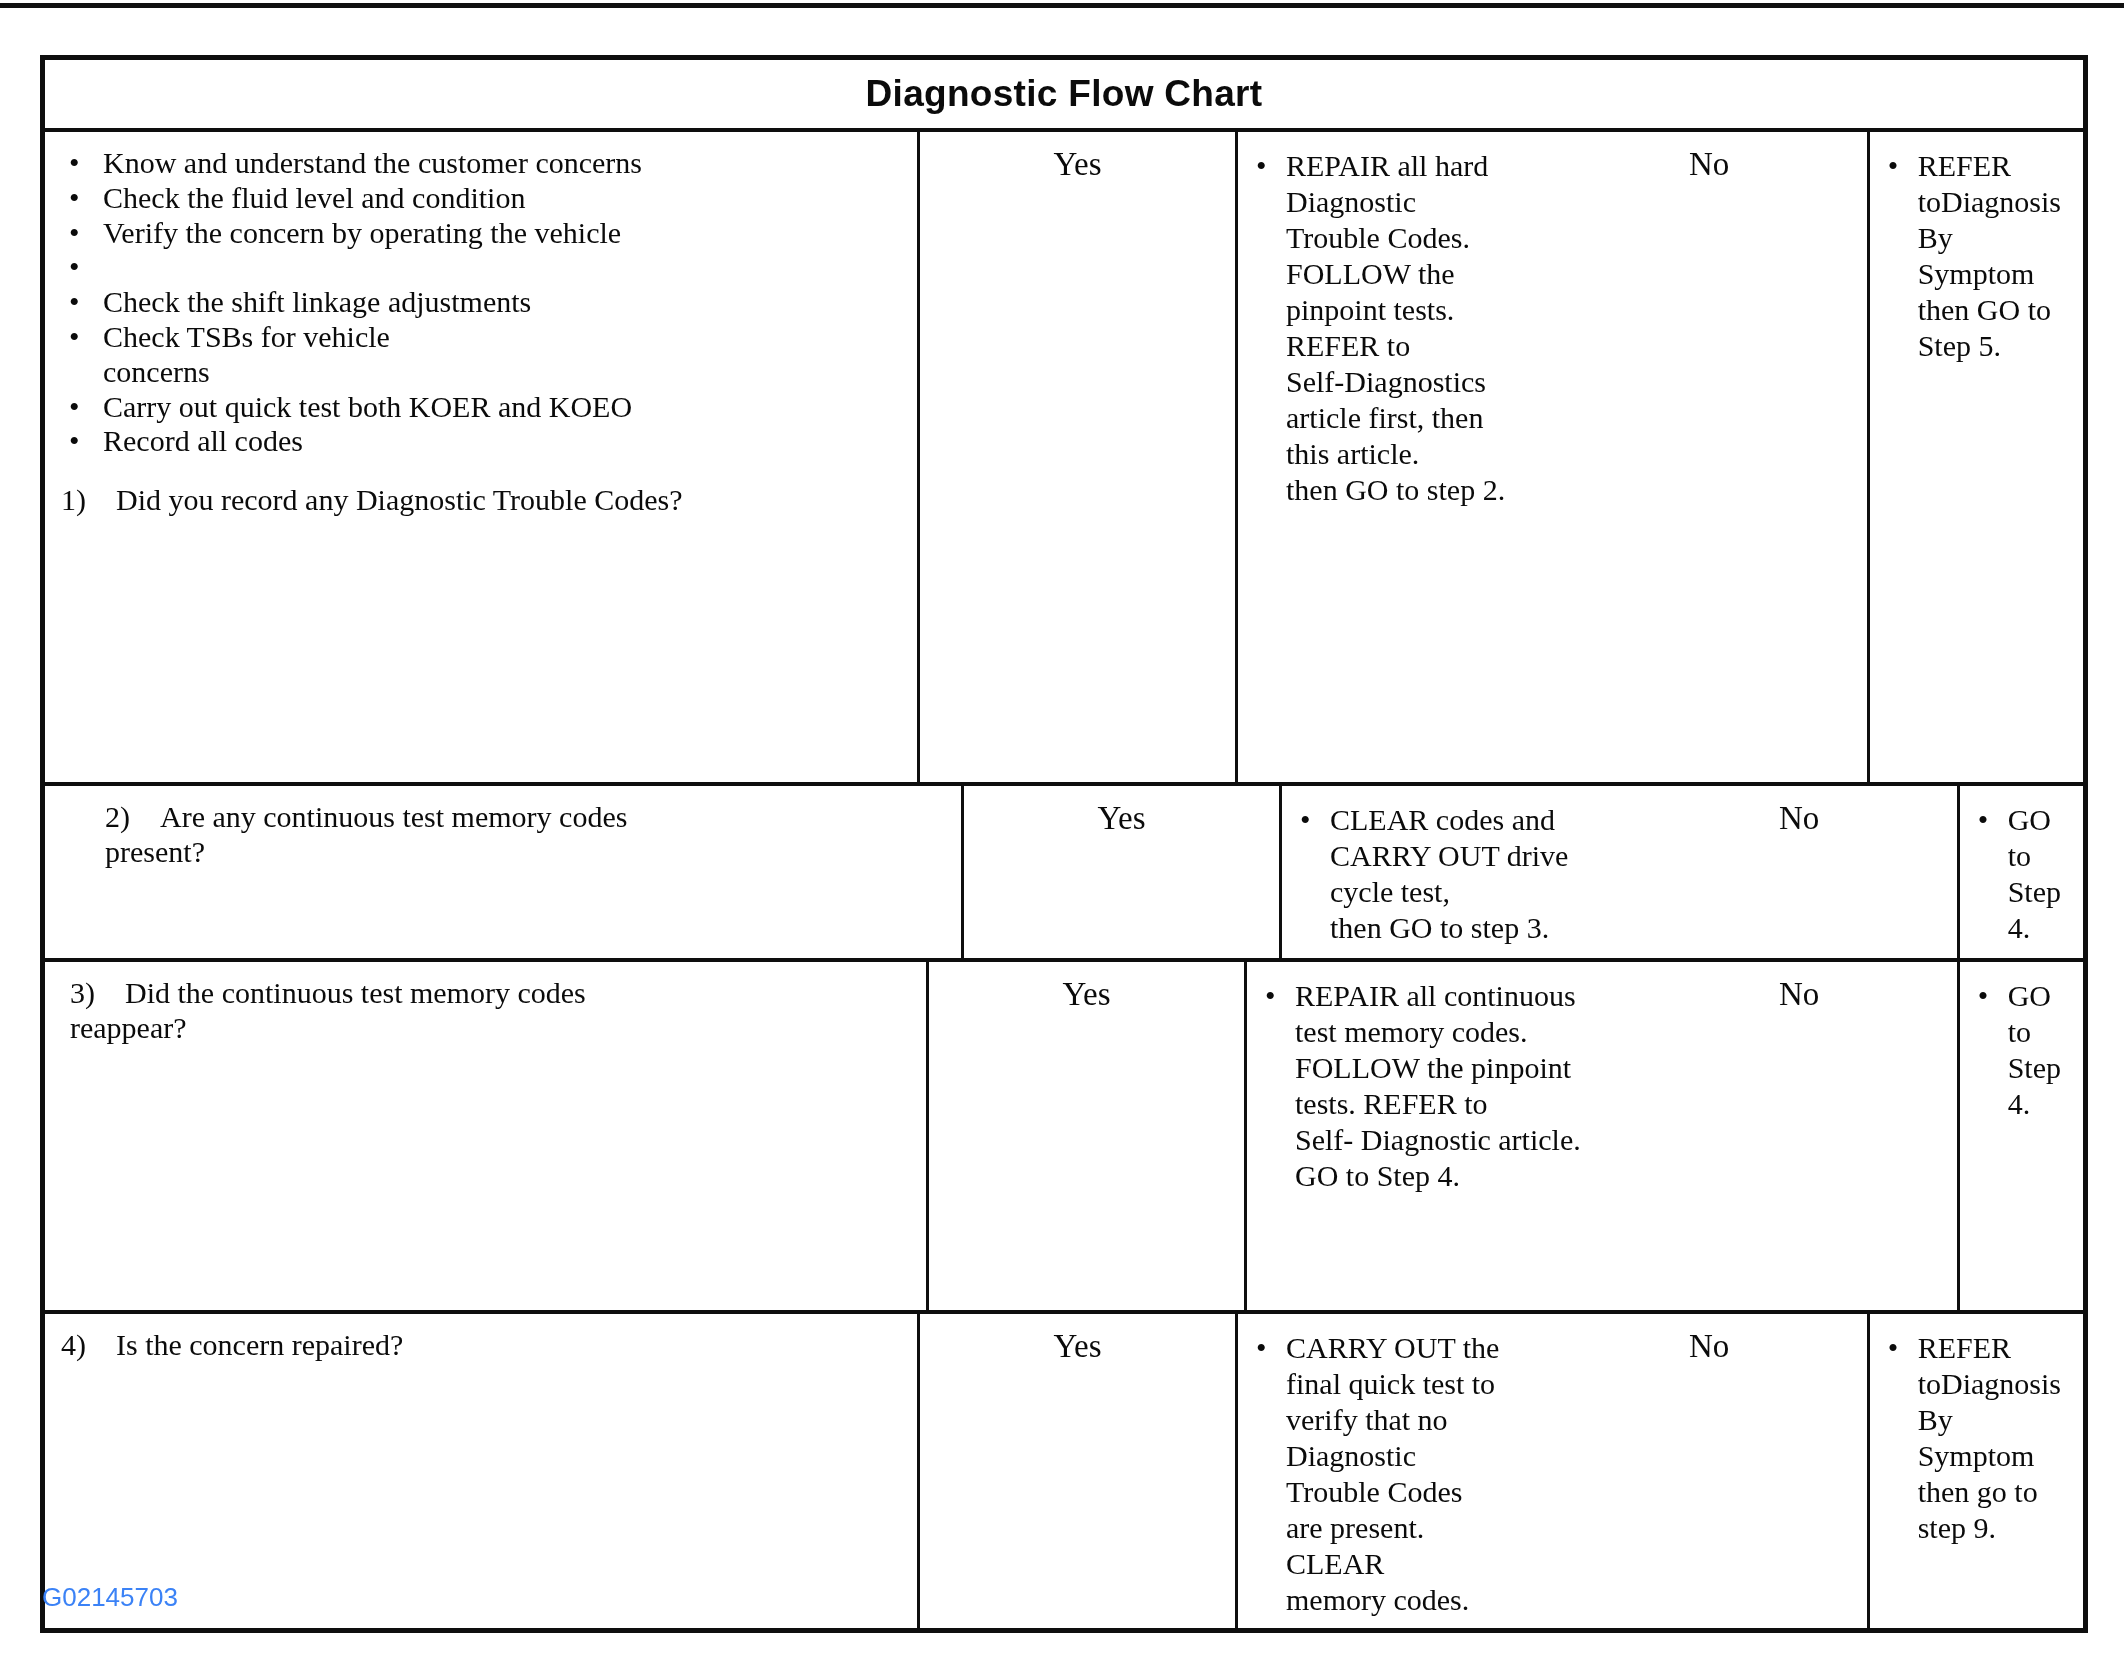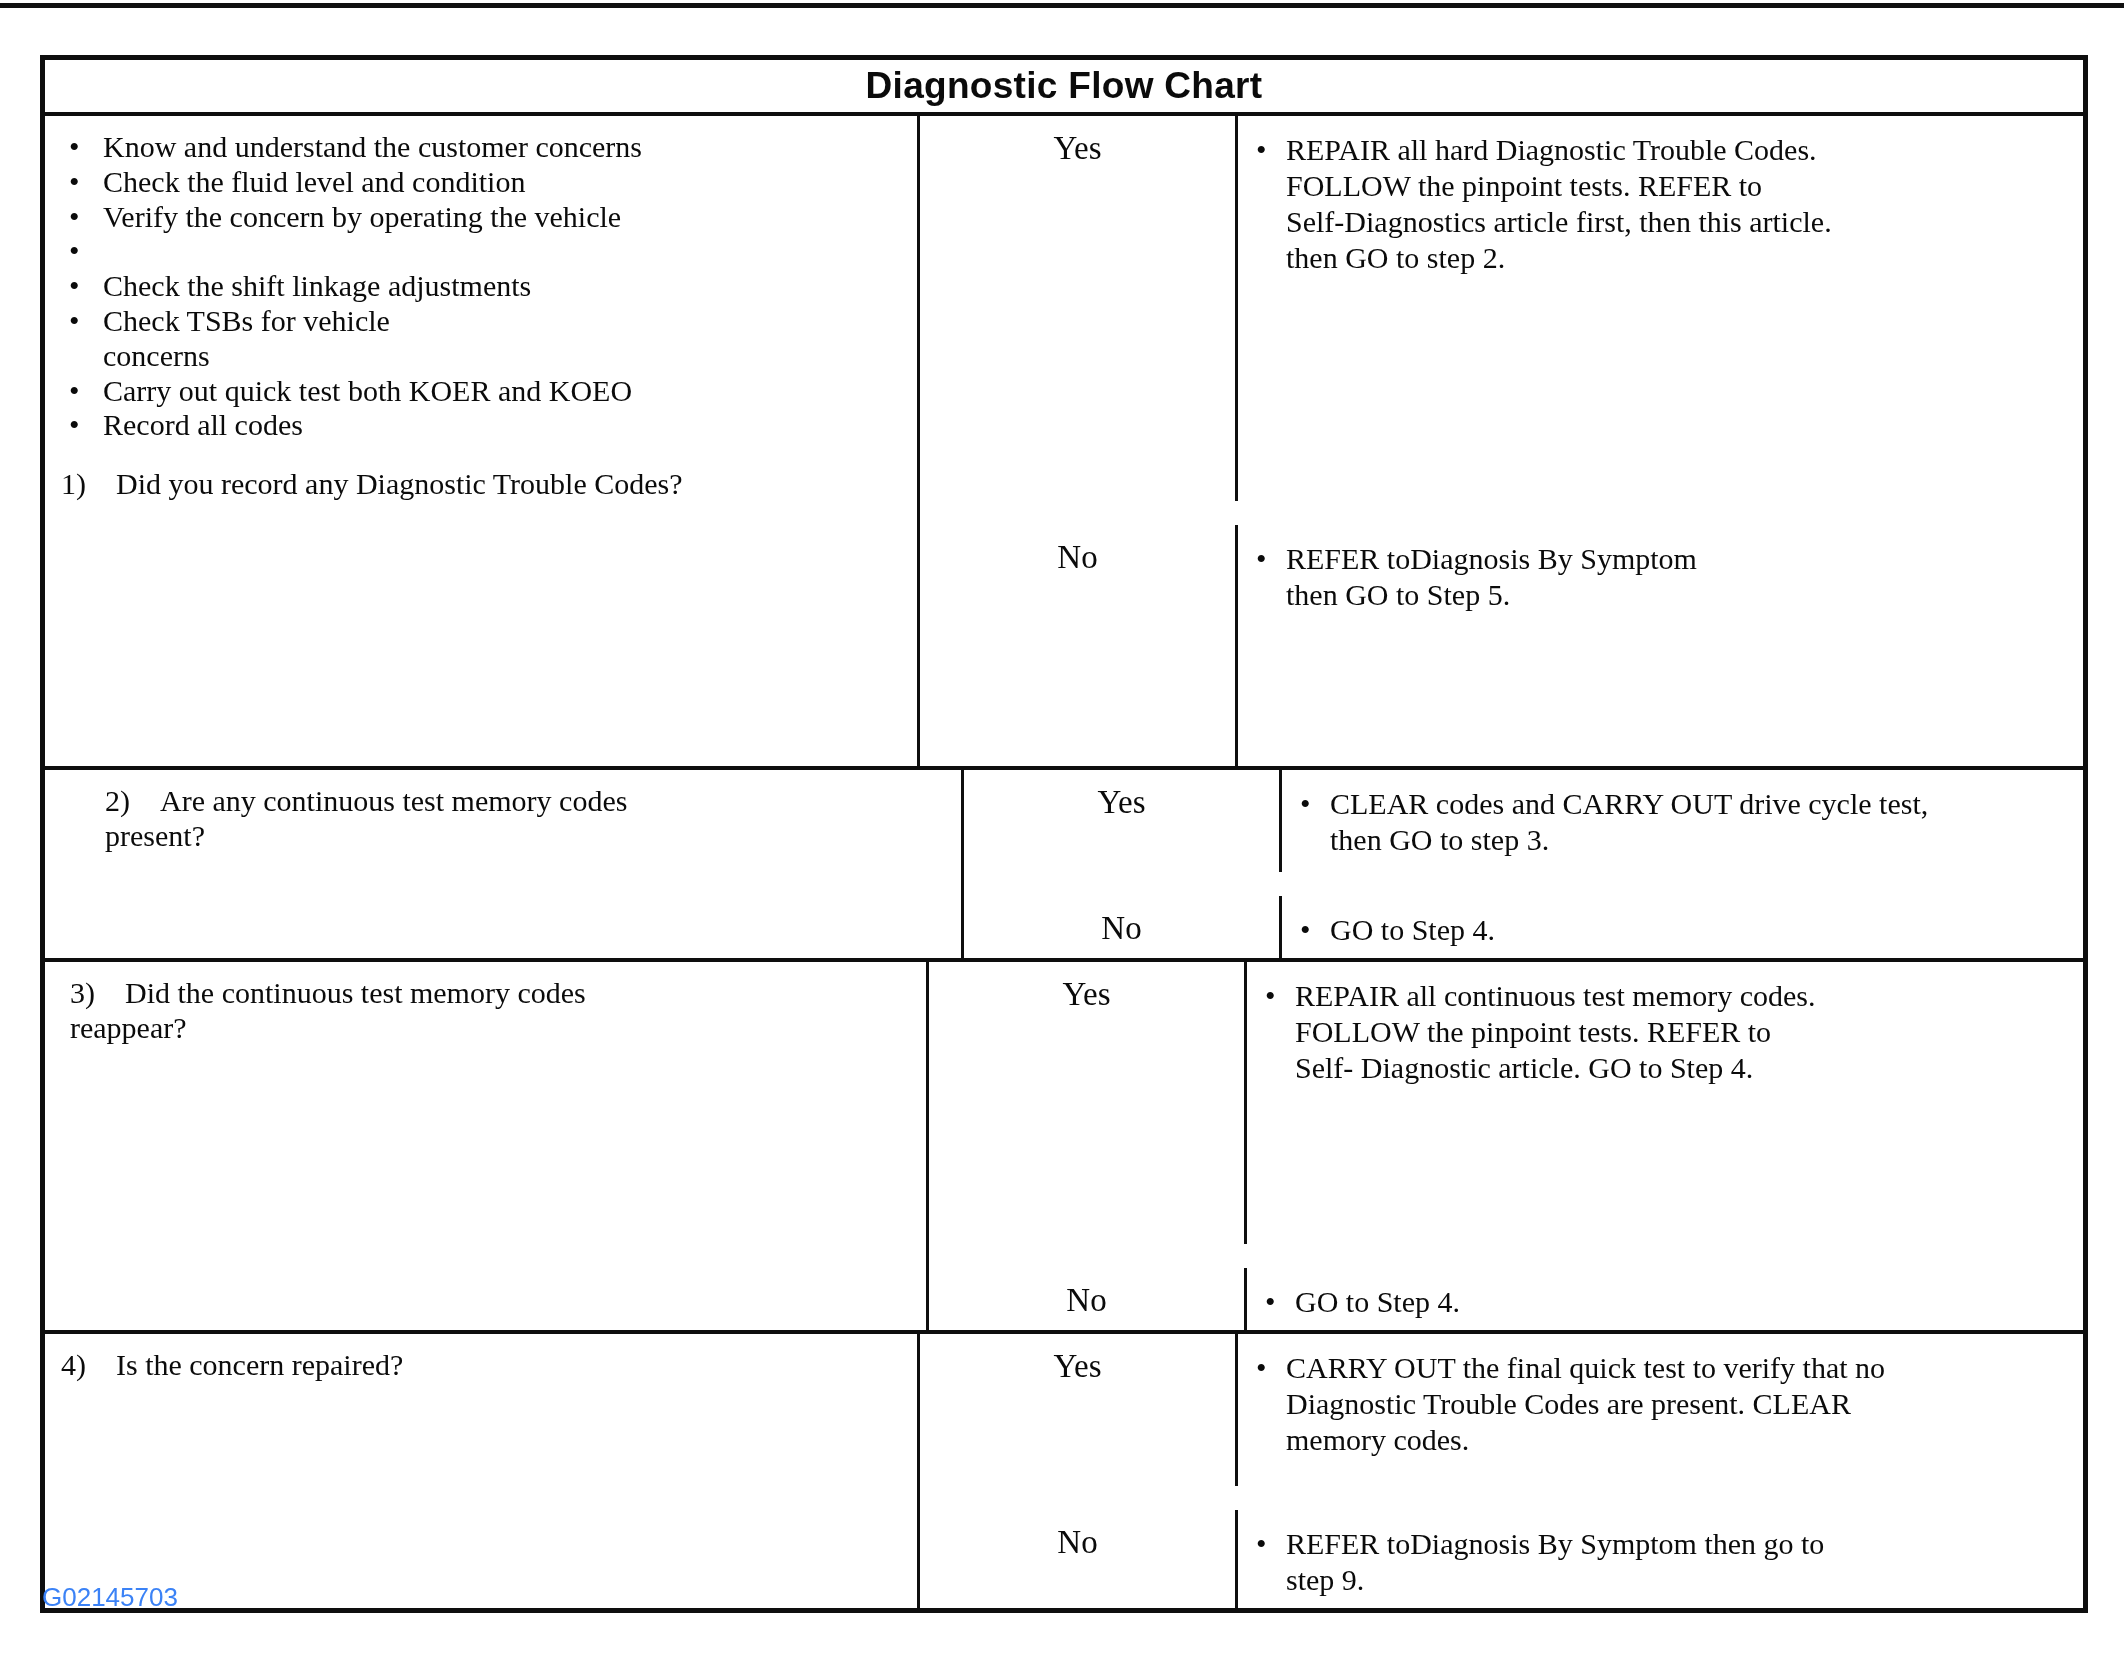--- a/index.html
+++ b/index.html
@@ -8,34 +8,34 @@
     width:2124px; height:1659px; position:relative; overflow:hidden;
     font-family:"Liberation Serif", serif; color:#0b0b0b;
   }
   .top-rule { position:absolute; top:3px; left:0; width:2124px; height:5px; background:#101010; }
 
   .chart {
     position:absolute; left:40px; top:55px; width:2048px;
     border:5px solid #0e0e0e; background:#ffffff;
   }
   .chart-header {
-    height:56px; border-bottom:4px solid #0e0e0e;
+    height:72px; border-bottom:4px solid #0e0e0e;
     display:flex; align-items:center; justify-content:center;
     font-family:"Liberation Sans", sans-serif; font-weight:bold;
     font-size:37px; letter-spacing:0.3px;
   }
 
   .trow { display:flex; }
   .trow + .trow { border-top:4px solid #0e0e0e; }
 
   .qcell {
     width:875px; flex:0 0 875px; border-right:3px solid #0e0e0e;
     padding:14px 18px 12px 16px; font-size:30px; line-height:1.16;
   }
-  .acell { flex:1; display:flex; flex-direction:column;gap:24px; }
+  .acell { flex:1; display:flex; flex-direction:row;gap:24px; }
 
   .pair { display:flex; }
   .pair.no-pair { flex:1; }
 
   .yn {
     width:318px; flex:0 0 318px; border-right:3px solid #0e0e0e;
     text-align:center; padding-top:14px; font-size:33px;
   }
   .action {
     flex:1; padding:16px 22px 10px 18px; font-size:30px; line-height:1.2;

